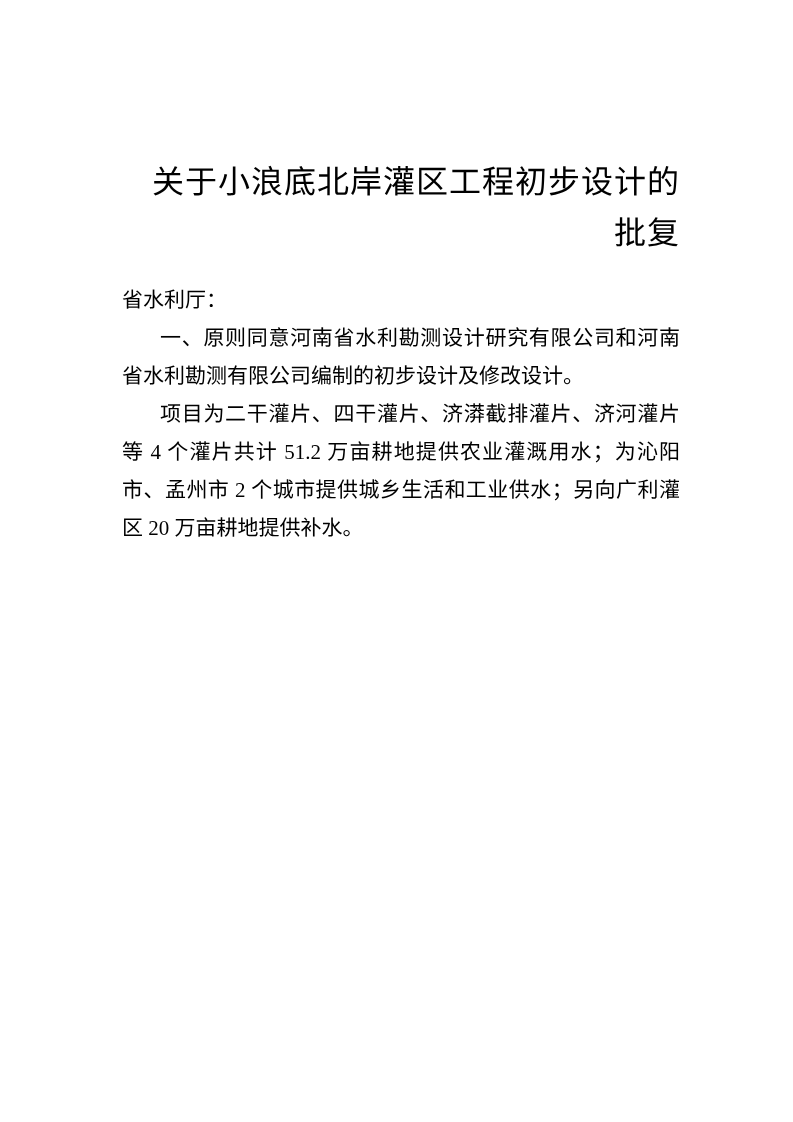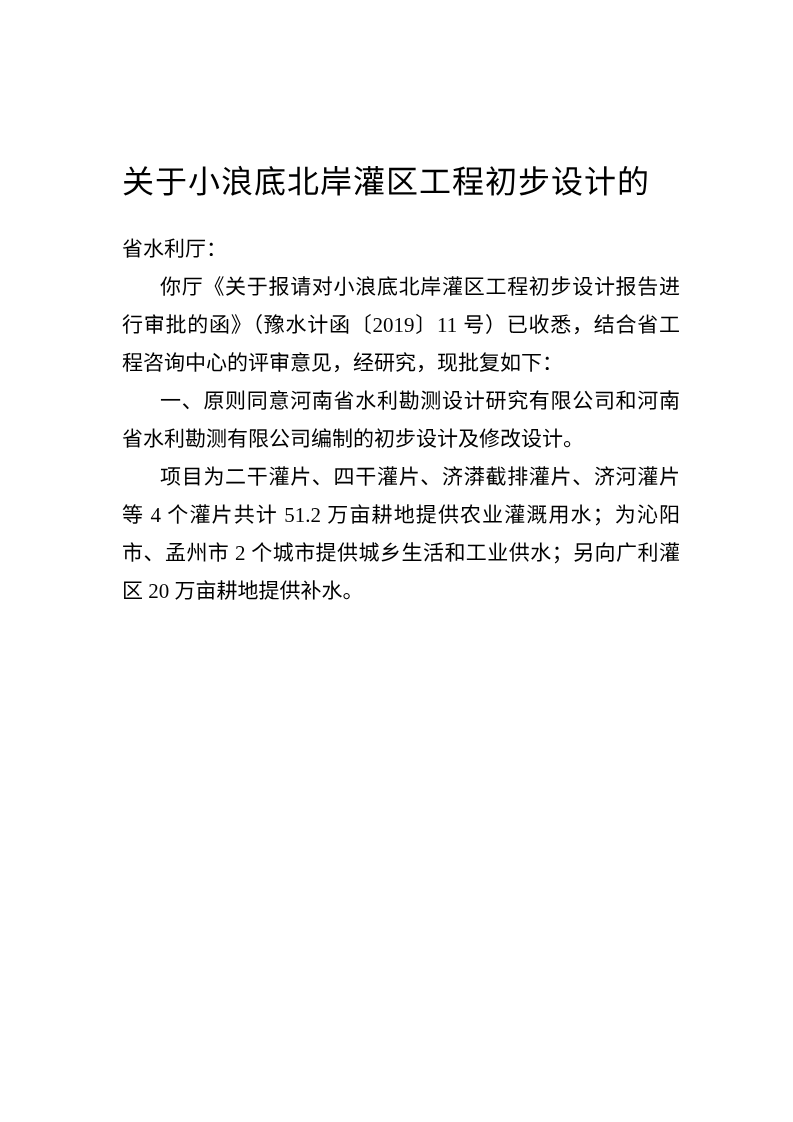--- a/index.html
+++ b/index.html
@@ -16,21 +16,21 @@
     font-family: "Liberation Serif", "DejaVu Serif", serif;
     color: #000000;
   }
   .content {
     position: absolute;
     left: 122px;
     top: 136px;
     width: 558px;
   }
   .doc-title {
-    text-align: left;
+    text-align: right;
     font-size: 32px;
     line-height: 51px;
     letter-spacing: 1px;
     font-weight: 500;
   }
   .doc-title .title-line {
     display: block;
   }
   .doc-body {
     margin-top: 15px;
@@ -46,21 +46,21 @@
     text-indent: 38px;
   }
 </style>
 </head>
 <body>
 
 <div class="page">
   <div class="content">
     <h1 class="doc-title">
       <span class="title-line">关于小浪底北岸灌区工程初步设计的</span>
+      <span class="title-line">批复</span>
     </h1>
     <div class="doc-body">
         <p>省水利厅：</p>
-        <p class="indent">你厅《关于报请对小浪底北岸灌区工程初步设计报告进行审批的函》（豫水计函〔2019〕11 号）已收悉，结合省工程咨询中心的评审意见，经研究，现批复如下：</p>
         <p class="indent">一、原则同意河南省水利勘测设计研究有限公司和河南省水利勘测有限公司编制的初步设计及修改设计。</p>
         <p class="indent">项目为二干灌片、四干灌片、济漭截排灌片、济河灌片等 4 个灌片共计 51.2 万亩耕地提供农业灌溉用水；为沁阳市、孟州市 2 个城市提供城乡生活和工业供水；另向广利灌区 20 万亩耕地提供补水。</p>
       </div>
   </div>
 </div>
 
 </body></html>

